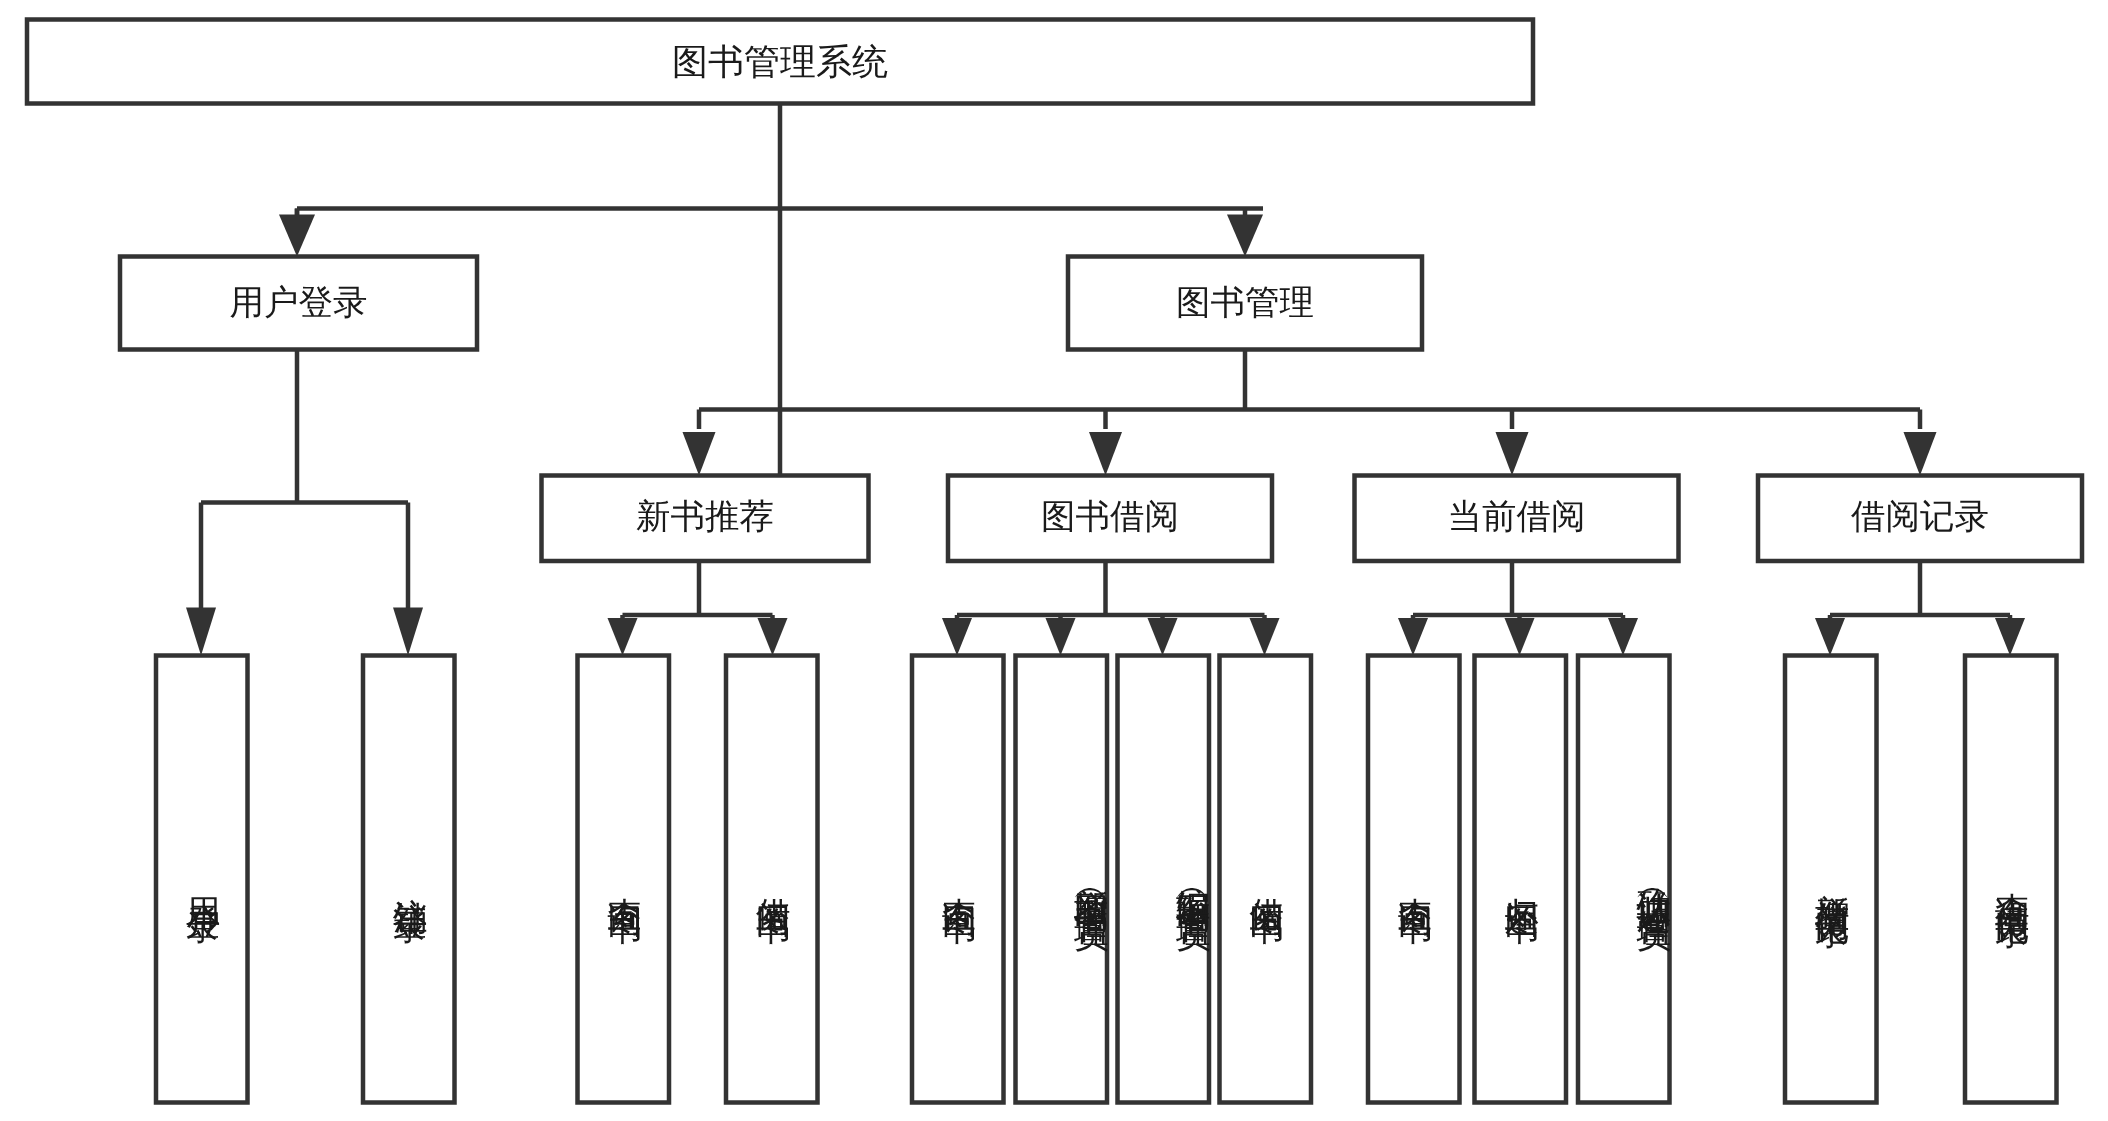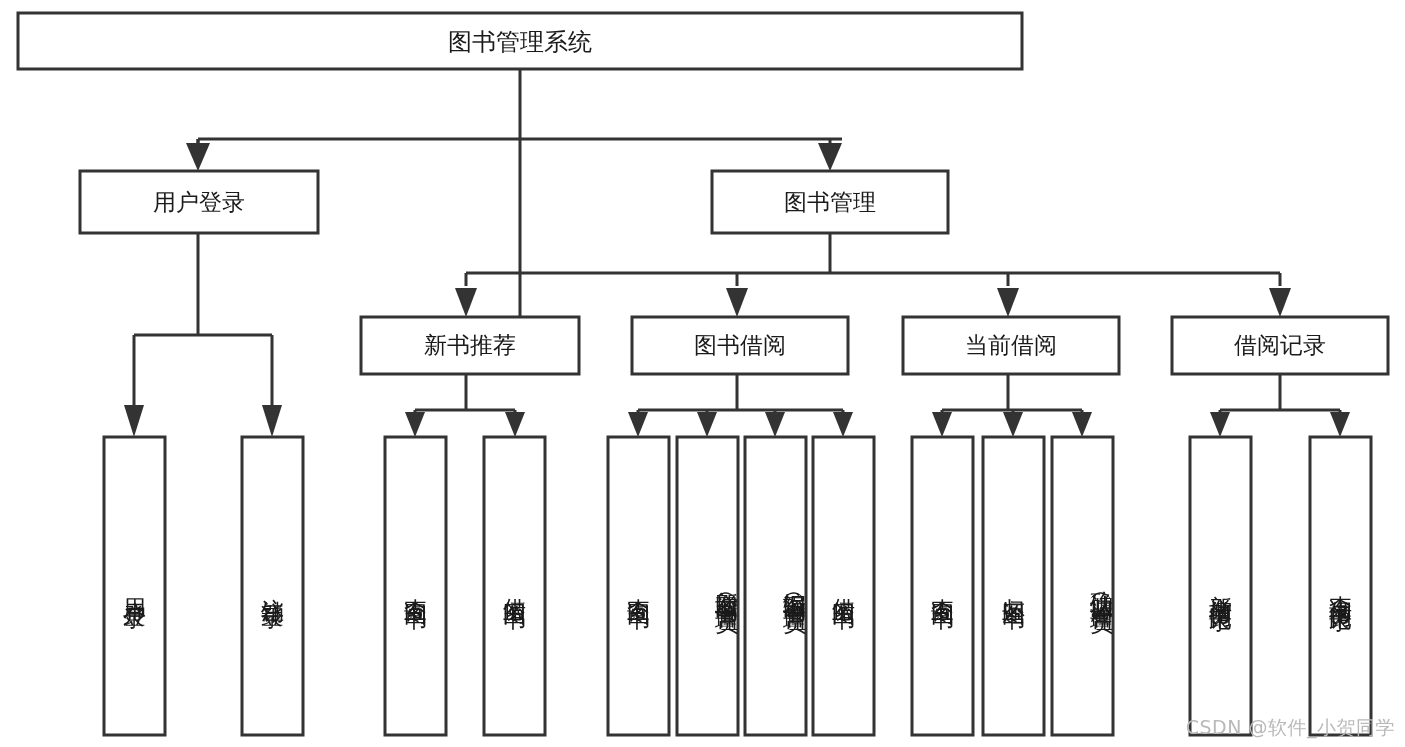--- a/index.html
+++ b/index.html
@@ -223,15 +223,14 @@
   <div class="vlabel" style="left:608px; top:437px; width:61px; height:298px;">查询图书</div>
   <div class="vlabel" style="left:677px; top:442px; width:61px; height:288px; align-items:flex-start;">新增图书（管理员）</div>
   <div class="vlabel" style="left:745px; top:442px; width:61px; height:288px; align-items:flex-start;">编辑图书（管理员）</div>
   <div class="vlabel" style="left:813px; top:437px; width:61px; height:298px;">借阅图书</div>
   <div class="vlabel" style="left:912px; top:437px; width:61px; height:298px;">查询图书</div>
   <div class="vlabel" style="left:983px; top:437px; width:61px; height:298px;">归还图书</div>
   <div class="vlabel" style="left:1052px; top:442px; width:61px; height:288px; align-items:flex-start;">确认归还（管理员）</div>
   <div class="vlabel" style="left:1190px; top:437px; width:61px; height:298px;">新增借阅记录</div>
   <div class="vlabel" style="left:1310px; top:437px; width:61px; height:298px;">查询借阅记录</div>
 
-  <div class="watermark">CSDN @软件_小贺同学</div>
 
 </div>
 
 </body></html>

